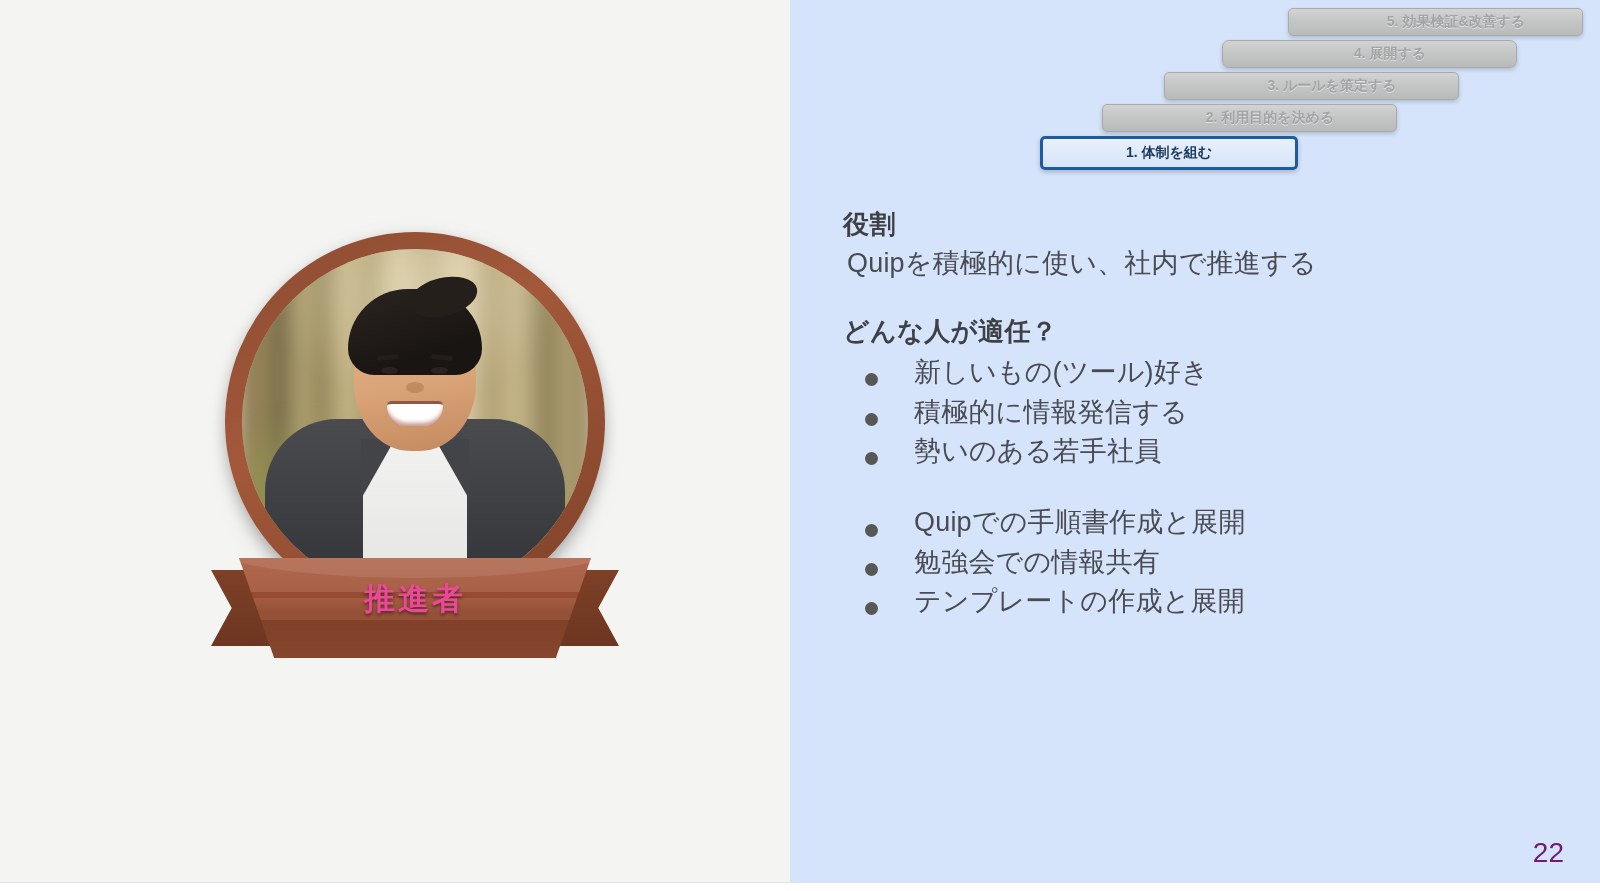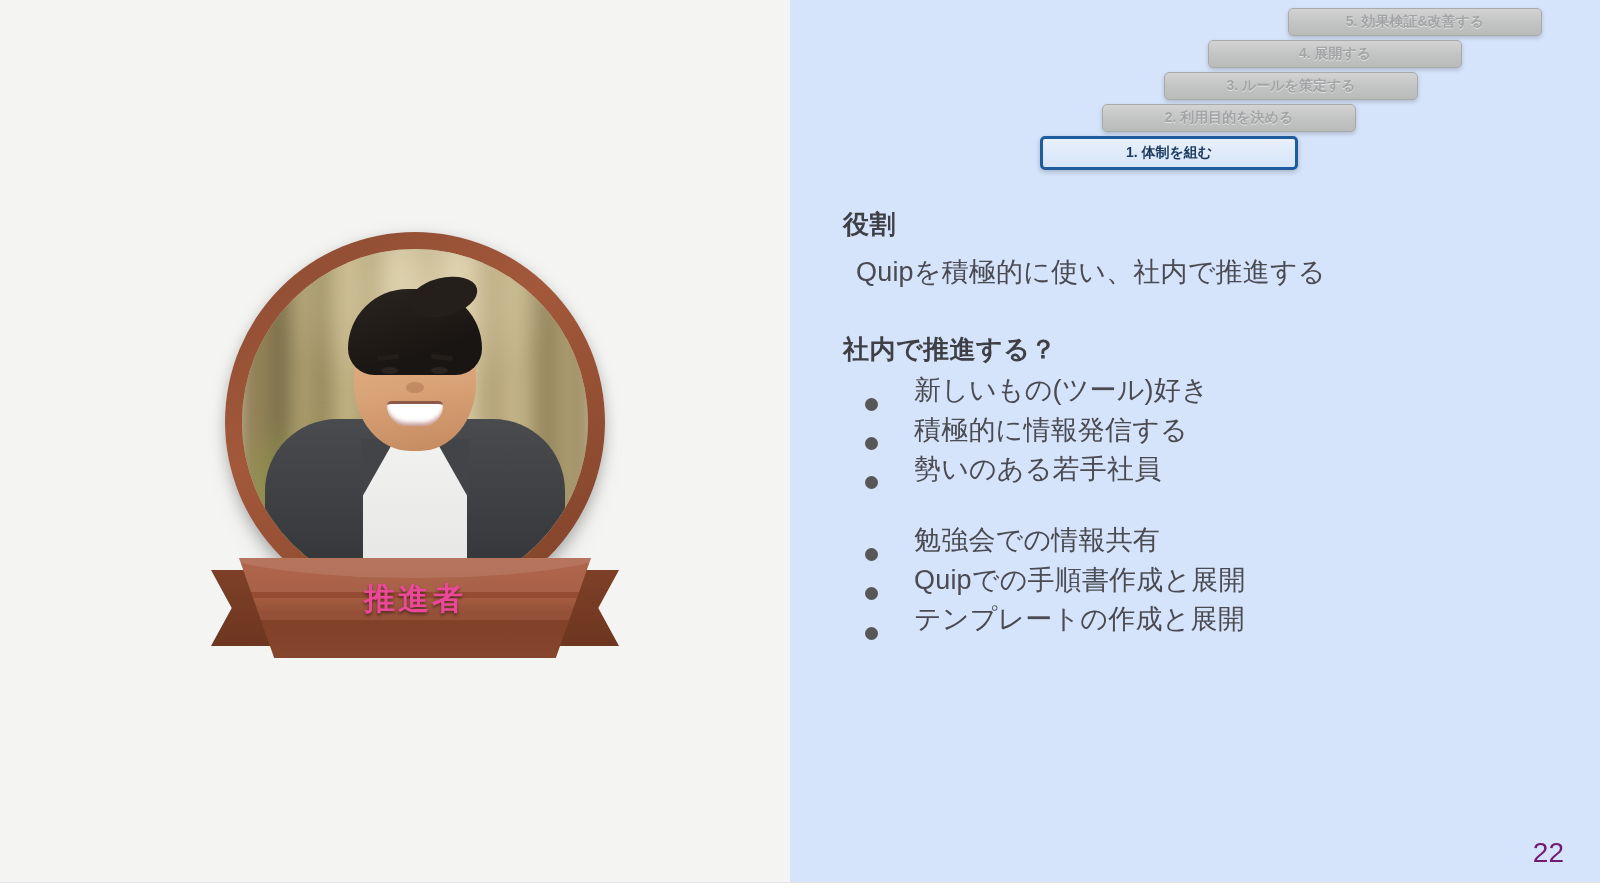--- a/index.html
+++ b/index.html
@@ -189,50 +189,51 @@
     font-size:14px;font-weight:bold;
     display:flex;align-items:center;justify-content:center;
     white-space:nowrap;
   }
   .step.dim{
     background:linear-gradient(180deg,#d2d3d2 0%,#c3c5c4 50%,#b9bbba 100%);
     border:1px solid #a9abaa;
     color:#a2a4a6;
     box-shadow:0 2px 4px rgba(0,0,0,.18);
     text-shadow:0 1px 0 rgba(255,255,255,.5);
+    padding-left:41px;
   }
   .step.active{
     background:linear-gradient(180deg,#e8f0fb 0%,#d6e5f8 100%);
     border:3px solid #1f5c9e;
     color:#1c3a5e;
     height:28px;
     box-shadow:0 2px 5px rgba(0,0,0,.22);
   }
   .step-5{left:248px;top:4px;width:252px;}
-  .step-4{left:168px;top:36px;width:252px;}
+  .step-4{left:182px;top:36px;width:252px;border-radius:7px;}
   .step-3{left:124px;top:68px;width:252px;}
   .step-2{left:62px;top:100px;width:252px;}
   .step-1{left:0px;top:132px;width:252px;}
 
   
   .content{position:absolute;left:843px;top:208px;width:700px;}
   .c-head{
     font-size:26px;font-weight:bold;color:#3f4046;
     line-height:1.3;margin:0 0 4px 0;
     letter-spacing:.5px;
   }
   .c-text{
     font-size:27px;color:#4a4b52;font-weight:normal;
-    line-height:1.32;margin:13px;
+    line-height:1.32;margin:4px;
     letter-spacing:.2px;
   }
   .c-gap{height:30px;}
   .c-list{list-style:none;margin:2px 0 0 0;padding:0;}
   .c-li{
-    display:flex;align-items:flex-end;
+    display:flex;align-items:center;
     font-size:27px;color:#4a4b52;line-height:1.46;
     letter-spacing:.2px;
   }
   .c-dot{
     flex:0 0 auto;width:13px;height:13px;border-radius:50%;
     background:#575757;margin:14px 36px 0 22px;
   }
 
   .page-num{
     position:absolute;right:36px;bottom:22px;
@@ -287,46 +288,46 @@
     <div class="step dim step-2">2. 利用目的を決める</div>
     <div class="step active step-1">1. 体制を組む</div>
   </div>
 
   <div class="content">
     <div class="c-head">役割</div>
     <p class="c-text">Quipを積極的に使い、社内で推進する</p>
 
     <div class="c-gap"></div>
 
-    <div class="c-head">社内で推進する？</div>
+    <div class="c-head">どんな人が適任？</div>
     <ul class="c-list">
       <li class="c-li">
         <span class="c-dot"></span>
         <span>新しいもの(ツール)好き</span>
       </li>
       <li class="c-li">
         <span class="c-dot"></span>
         <span>積極的に情報発信する</span>
       </li>
       <li class="c-li">
         <span class="c-dot"></span>
         <span>勢いのある若手社員</span>
       </li>
     </ul>
 
     <div class="c-gap"></div>
 
     <ul class="c-list">
       <li class="c-li">
         <span class="c-dot"></span>
+        <span>Quipでの手順書作成と展開</span>
+      </li>
+      <li class="c-li">
+        <span class="c-dot"></span>
         <span>勉強会での情報共有</span>
-      </li>
-      <li class="c-li">
-        <span class="c-dot"></span>
-        <span>Quipでの手順書作成と展開</span>
       </li>
       <li class="c-li">
         <span class="c-dot"></span>
         <span>テンプレートの作成と展開</span>
       </li>
     </ul>
   </div>
 
   <div class="page-num">22</div>
 

